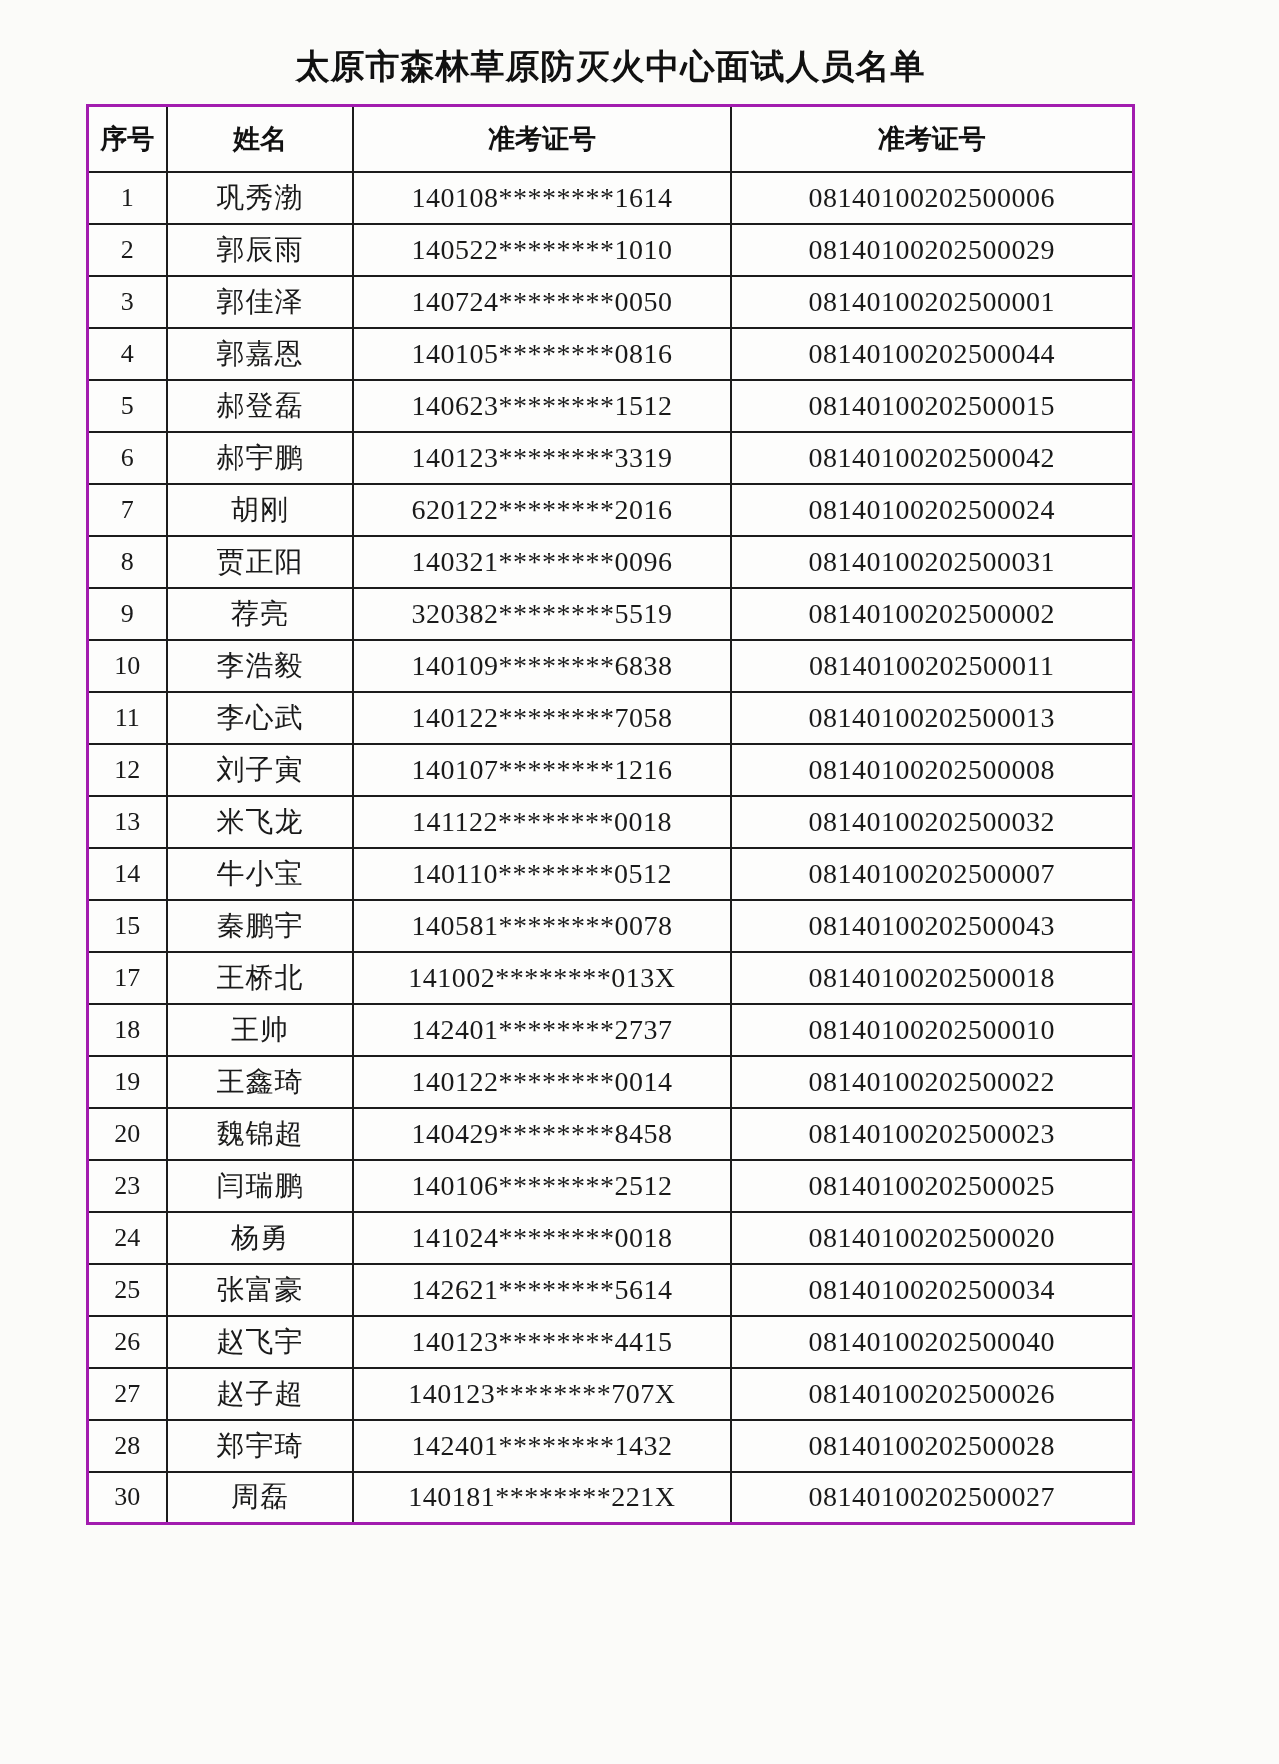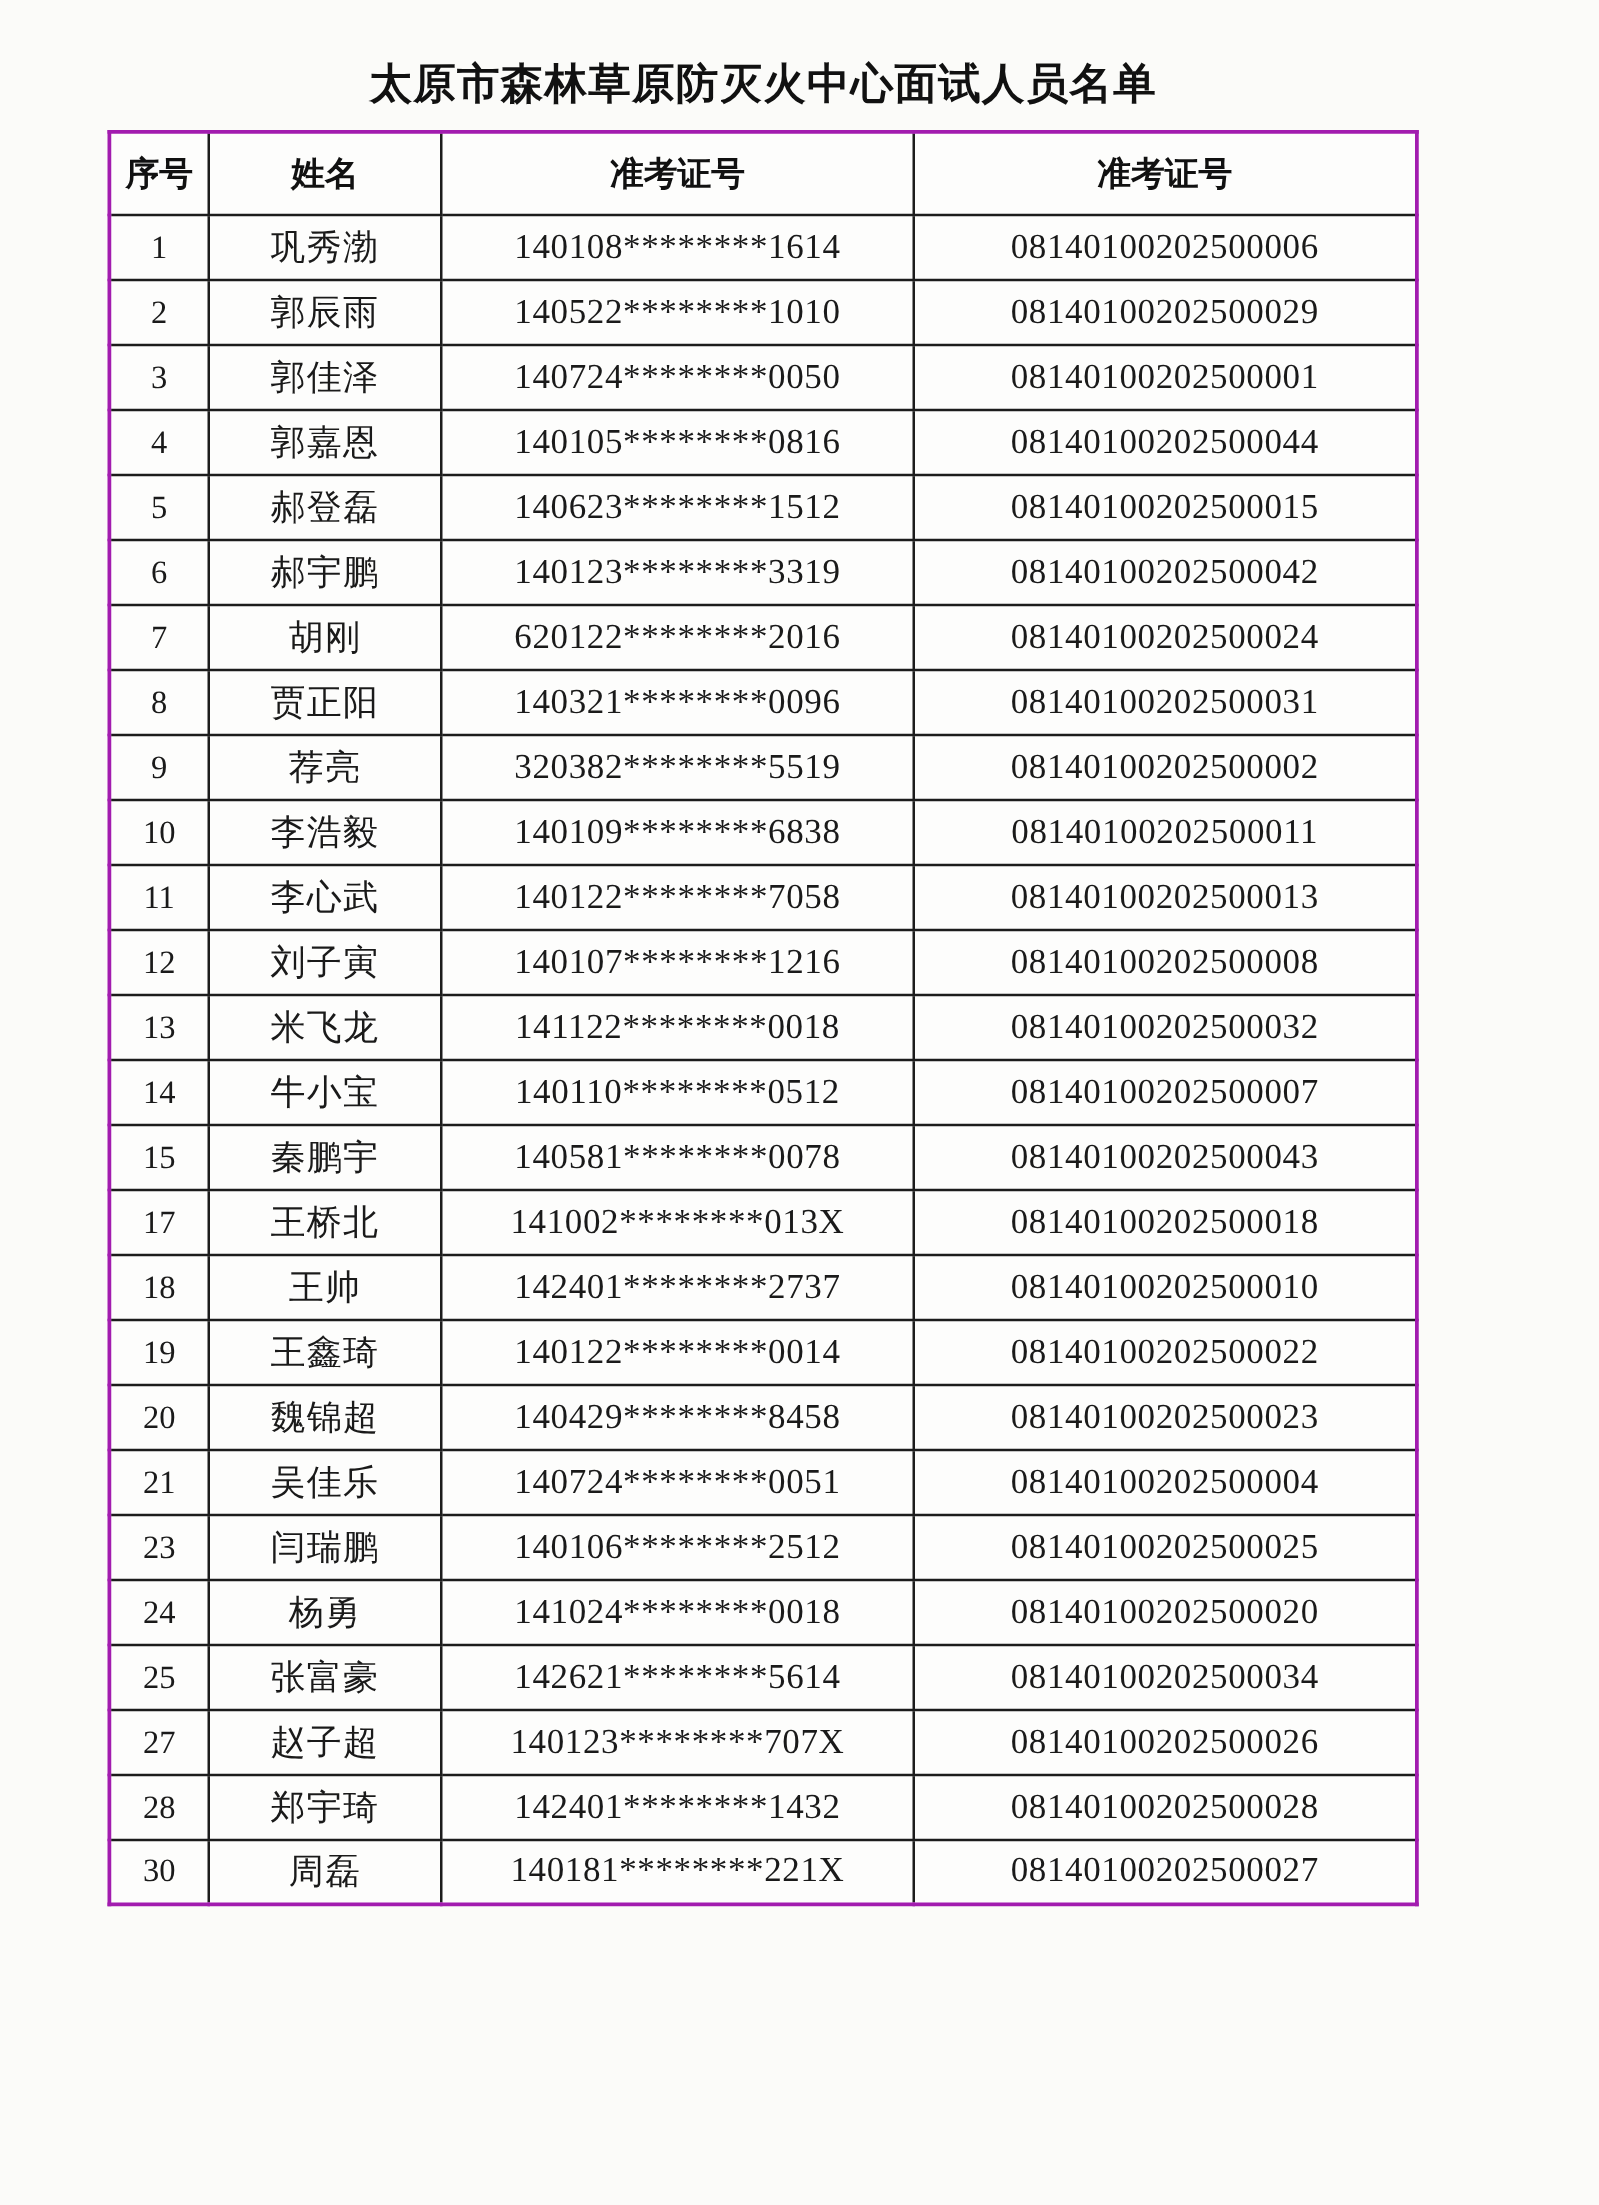--- a/index.html
+++ b/index.html
@@ -205,42 +205,42 @@
           <td class="c2">140122********0014</td>
           <td class="c3">08140100202500022</td>
         </tr>
         <tr>
           <td class="c0">20</td>
           <td class="c1">魏锦超</td>
           <td class="c2">140429********8458</td>
           <td class="c3">08140100202500023</td>
         </tr>
         <tr>
-          <td class="c0">21</td>
-          <td class="c1">吴佳乐</td>
-          <td class="c2">140724********0051</td>
-          <td class="c3">08140100202500004</td>
-        </tr>
-        <tr>
           <td class="c0">23</td>
           <td class="c1">闫瑞鹏</td>
           <td class="c2">140106********2512</td>
           <td class="c3">08140100202500025</td>
         </tr>
         <tr>
           <td class="c0">24</td>
           <td class="c1">杨勇</td>
           <td class="c2">141024********0018</td>
           <td class="c3">08140100202500020</td>
         </tr>
         <tr>
           <td class="c0">25</td>
           <td class="c1">张富豪</td>
           <td class="c2">142621********5614</td>
           <td class="c3">08140100202500034</td>
+        </tr>
+        <tr>
+          <td class="c0">26</td>
+          <td class="c1">赵飞宇</td>
+          <td class="c2">140123********4415</td>
+          <td class="c3">08140100202500040</td>
         </tr>
         <tr>
           <td class="c0">27</td>
           <td class="c1">赵子超</td>
           <td class="c2">140123********707X</td>
           <td class="c3">08140100202500026</td>
         </tr>
         <tr>
           <td class="c0">28</td>
           <td class="c1">郑宇琦</td>

